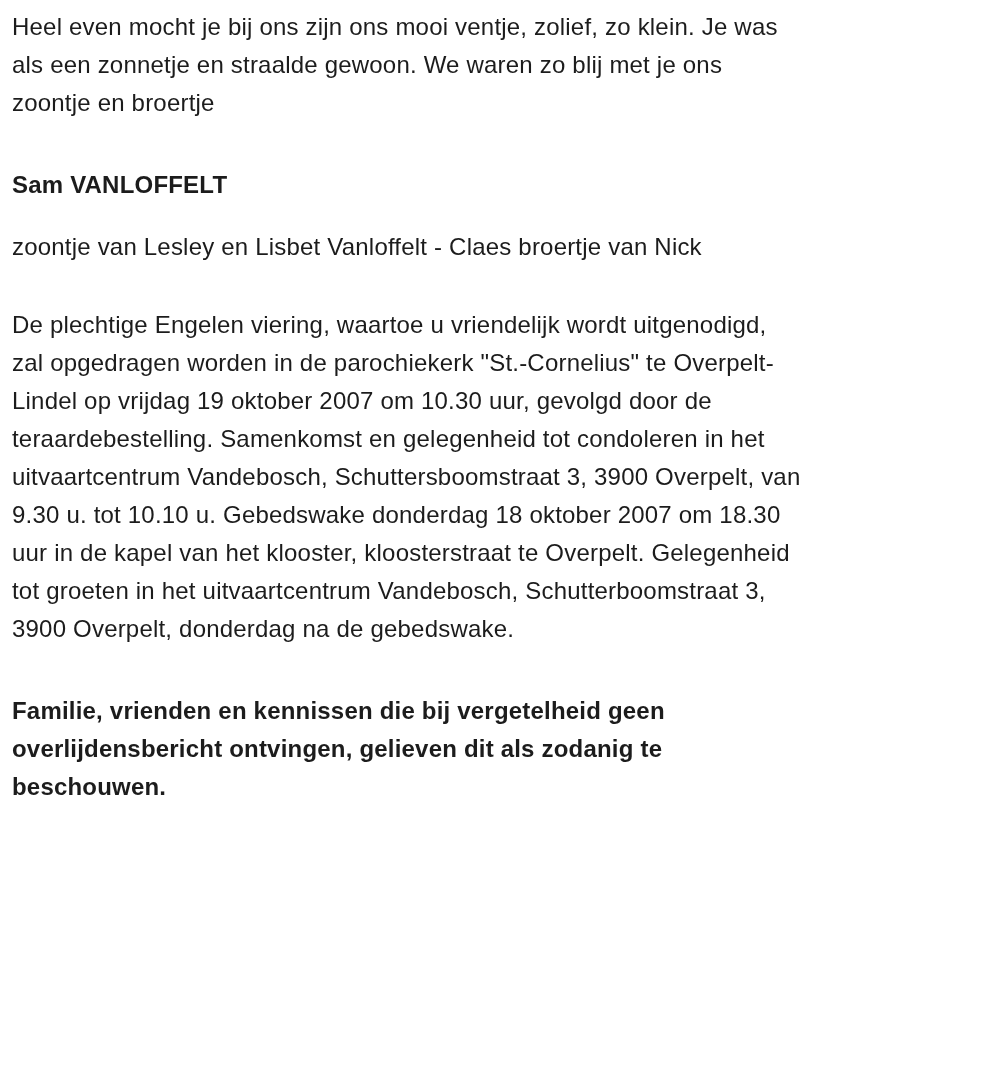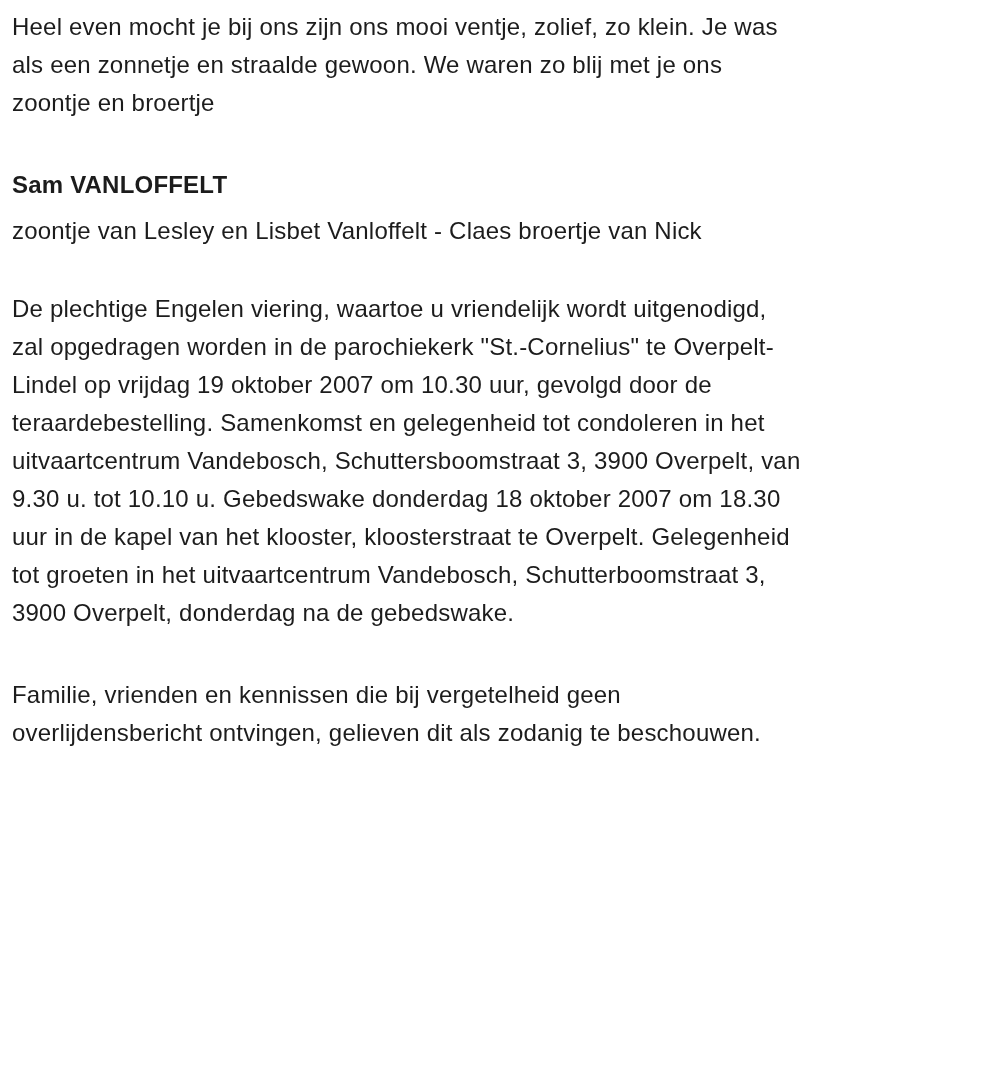--- a/index.html
+++ b/index.html
@@ -23,27 +23,28 @@
       font-weight: 400;
       letter-spacing: 0.2px;
     }
     .page p {
       margin: 0 0 44px 0;
     }
     .page h1.deceased-name {
       font-size: 24px;
       line-height: 38px;
       font-weight: 700;
-      margin: 0 0 8px 0;
+      margin: 0 0 24px 0;
     }
     .page p.family-relation {
       margin-bottom: 40px;
     }
     .page p.closing-notice {
       margin-bottom: 0;
+      font-weight: bold;
     }
   </style>
 </head>
 <body>
 
 <main class="page">
   <p class="intro-verse">Heel even mocht je bij ons zijn ons mooi ventje, zolief, zo klein. Je was als een zonnetje en straalde gewoon. We waren zo blij met je ons zoontje en broertje</p>
 
   <h1 class="deceased-name">Sam VANLOFFELT</h1>
 

